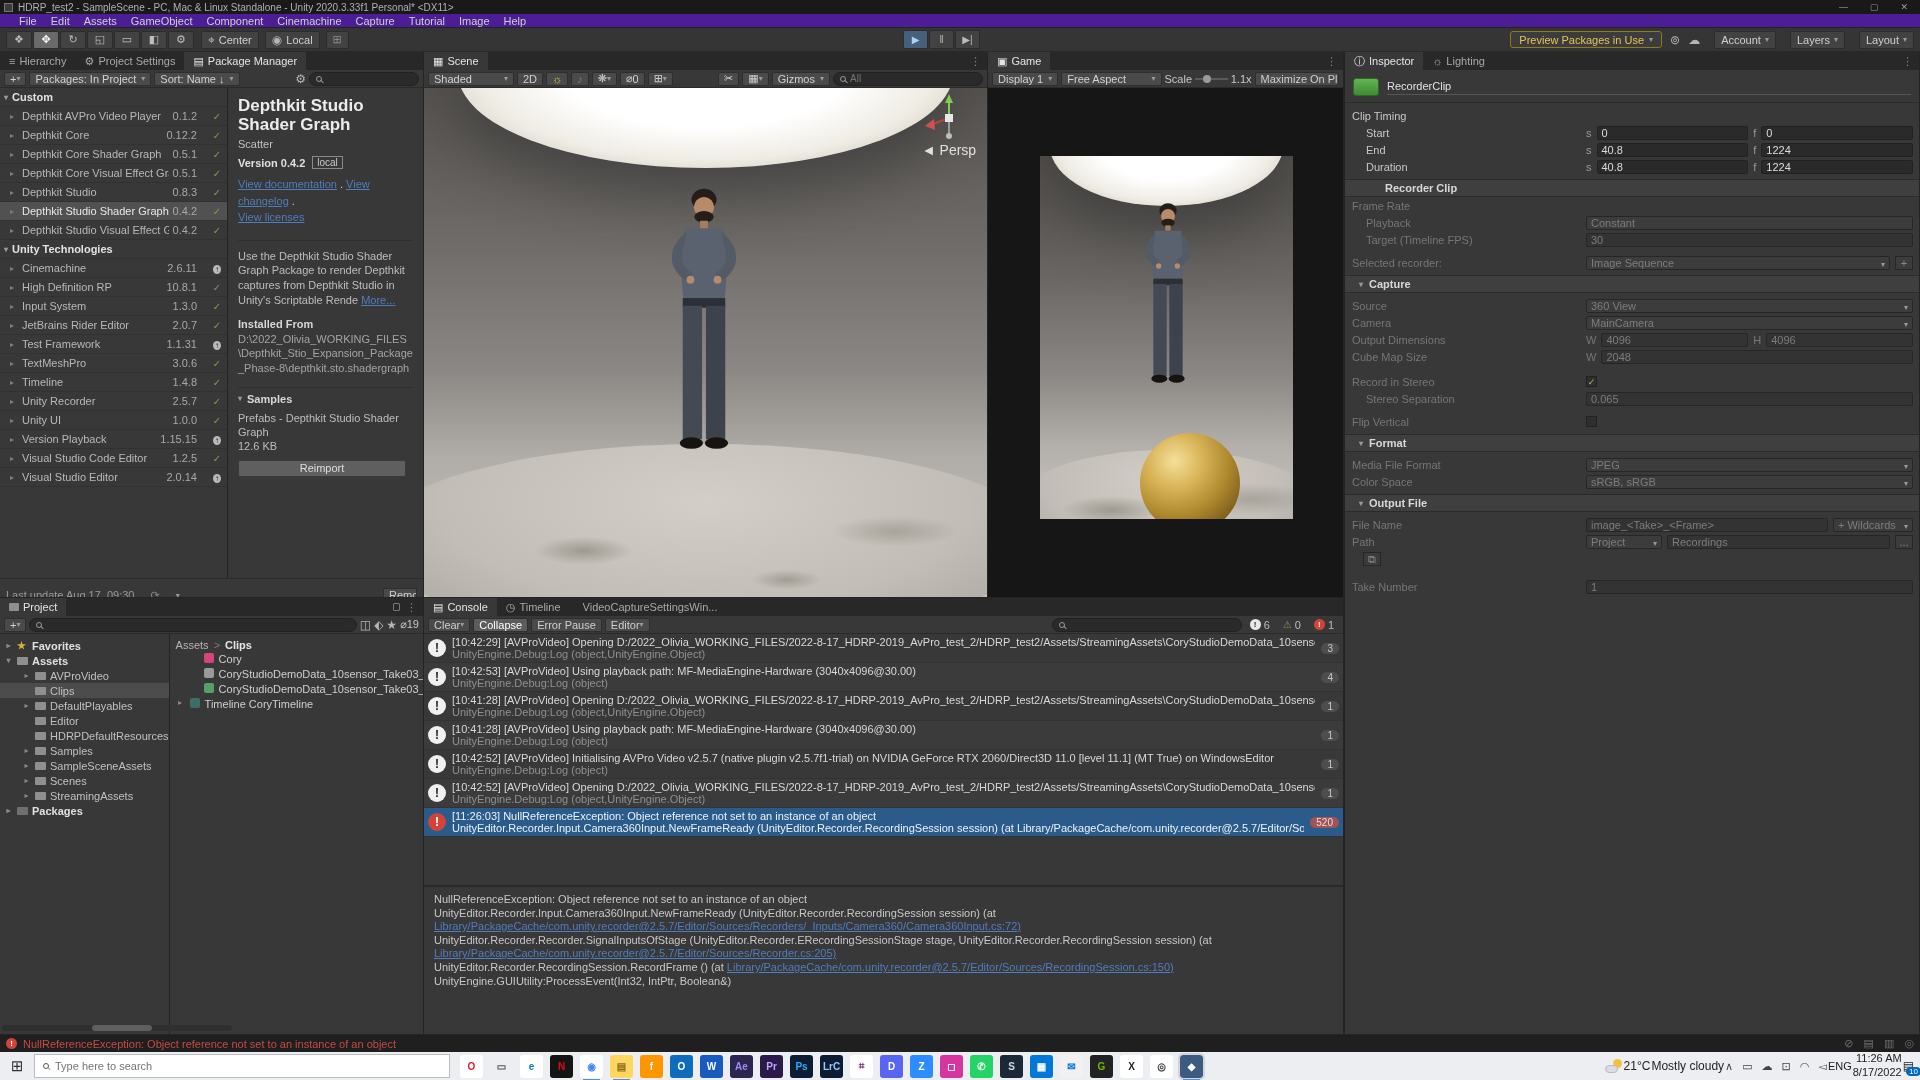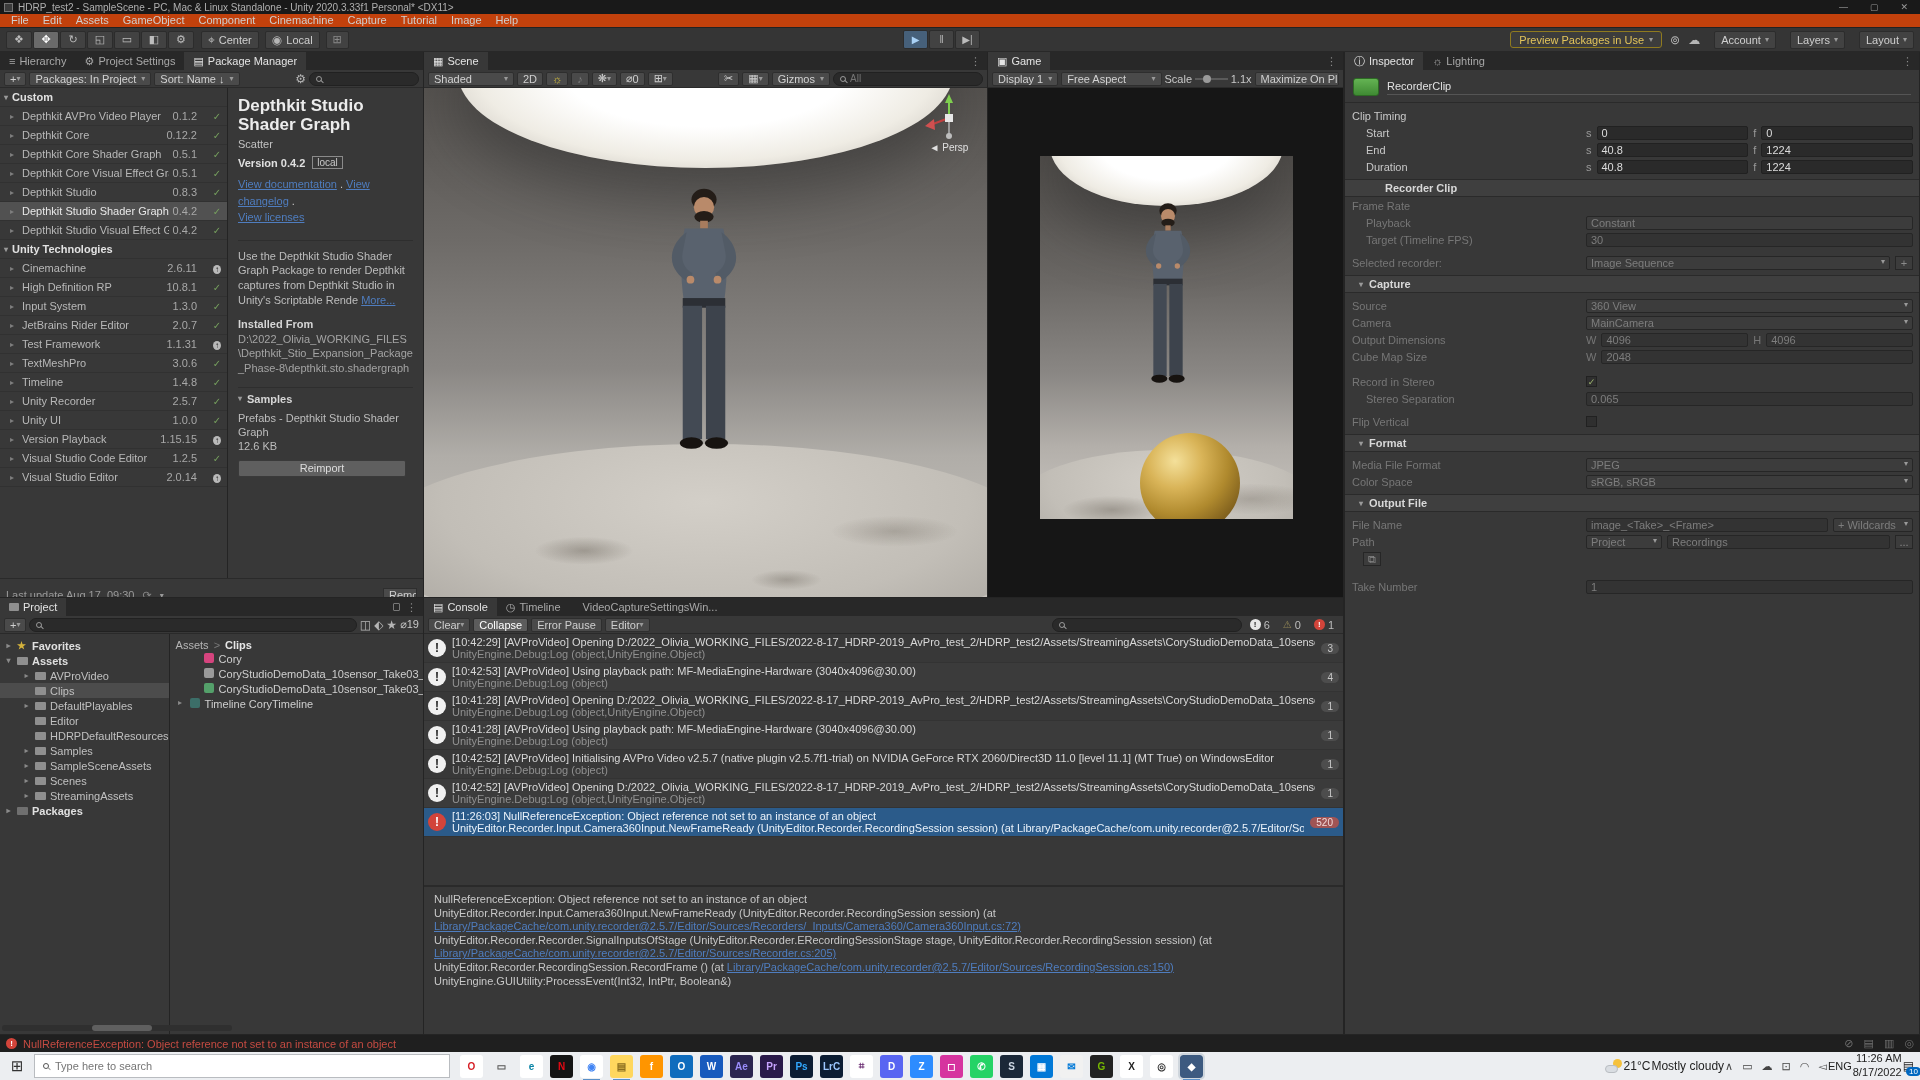--- a/index.html
+++ b/index.html
@@ -4,21 +4,21 @@
 <style>
   * { margin:0; padding:0; box-sizing:border-box; }
   html,body { width:1920px; height:1080px; overflow:hidden; background:#383838;
     font-family:"Liberation Sans", sans-serif; font-size:11px; color:#c8c8c8; }
   .abs { position:absolute; }
 
   
   #titlebar { left:0; top:0; width:1920px; height:14px; background:#191919; display:flex; align-items:center; padding:0 4px; color:#b0b0b0; font-size:10px; }
   .unity-app-icon { width:9px; height:9px; background:#3c3c3c; border:1px solid #777; margin-right:5px; }
   #win-controls { margin-left:auto; display:flex; gap:22px; padding-right:8px; color:#999; font-size:9px; }
-  #menubar { left:0; top:14px; width:1920px; height:14px; background:#c2410c; display:flex; align-items:flex-start; padding-left:4px; border-bottom:1px solid #222; }
+  #menubar { left:0; top:14px; width:1920px; height:14px; background:#4c1d95; display:flex; align-items:center; padding-left:12px; border-bottom:1px solid #222; }
   .menu-item { padding:0 7px; color:#cfcfcf; }
   #toolbar { left:0; top:28px; width:1920px; height:24px; background:#353535; border-bottom:1px solid #282828; display:flex; align-items:center; padding:0 6px; }
   .tool-btn { width:26px; height:18px; background:#424242; border:1px solid #2c2c2c; display:flex; align-items:center; justify-content:center; color:#bdbdbd; font-size:11px; margin-right:1px; border-radius:2px; }
   .tool-btn.active { background:#6a6a6a; color:#fff; }
   .pill-btn { height:18px; background:#424242; border:1px solid #2c2c2c; border-radius:2px; display:flex; align-items:center; padding:0 6px; gap:4px; margin-left:6px; color:#cfcfcf; }
   #play-controls { position:absolute; left:903px; top:2px; display:flex; gap:1px; }
   .play-btn { width:25px; height:19px; background:#424242; border:1px solid #2c2c2c; display:flex; align-items:center; justify-content:center; color:#bbb; border-radius:2px; font-size:10px; }
   .play-btn.active { background:#46607a; color:#a9d1f5; }
   #toolbar-right { margin-left:auto; display:flex; align-items:center; gap:8px; }
   #preview-pill { border:1px solid #8f7a1f; color:#e3c45b; background:#3c3c3c; height:17px; border-radius:3px; display:flex; align-items:center; padding:0 8px; gap:5px; }
@@ -60,38 +60,38 @@
   .pm-version-row b { color:#e0e0e0; }
   .local-tag { border:1px solid #8a8a8a; color:#c9c9c9; padding:0 4px; font-size:10px; }
   .pm-links { margin-top:7px; line-height:1.5; }
   .link { color:#4f7dbf; text-decoration:underline; }
   .pm-desc { margin-top:14px; color:#bdbdbd; line-height:1.35; border-top:1px solid #2e2e2e; padding-top:8px; }
   .pm-installed-label { margin-top:10px; font-weight:bold; color:#d6d6d6; }
   .pm-path { margin-top:2px; color:#a4a4a4; word-break:break-all; line-height:1.3; }
   .pm-samples-h { margin-top:12px; border-top:1px solid #2e2e2e; padding-top:5px; font-weight:bold; color:#d6d6d6; display:flex; gap:5px; align-items:center; }
   .pm-sample { margin-top:6px; color:#bdbdbd; line-height:1.3; }
   .reimport-btn { margin-top:6px; width:96%; height:17px; background:#5f5f5f; border:1px solid #3a3a3a; border-radius:2px; color:#ddd; display:flex; align-items:center; justify-content:center; }
-  #pm-footer { height:20px; border-top:1px solid #2a2a2a; display:flex; align-items:center; gap:8px; padding:16px 6px; color:#9a9a9a; }
+  #pm-footer { height:20px; border-top:1px solid #2a2a2a; display:flex; align-items:center; gap:16px; padding:16px 6px; color:#9a9a9a; }
   #pm-remove { margin-left:auto; width:34px; overflow:hidden; white-space:nowrap; background:#4a4a4a; border:1px solid #2e2e2e; height:15px; display:flex; align-items:center; padding:0 5px; color:#cfcfcf; }
 
   
   #scene { left:424px; top:52px; width:564px; height:546px; }
   #scene-viewport { position:relative; width:100%; height:510px; overflow:hidden;
     background:linear-gradient(180deg,#55524f 0%,#6e6b68 30%,#8a8784 55%,#b0ada8 72%,#c7c3bd 100%); }
   .skylight { position:absolute; left:6%; width:88%; top:-110px; height:190px; border-radius:50%;
     background:radial-gradient(#ffffff 40%, #efece4 65%, #d8d4cc 78%, rgba(90,88,85,0) 80%);
     box-shadow:0 30px 60px rgba(40,40,40,.45); }
   .floor { position:absolute; left:-10%; width:120%; bottom:-40px; height:38%; border-radius:50%;
     background:radial-gradient(ellipse at 50% 30%, #d3cfc8 0%, #c2beb7 55%, #a29e98 100%); }
   .floor::after { content:""; position:absolute; inset:0; border-radius:50%;
     background:radial-gradient(ellipse 70px 20px at 32% 55%, rgba(80,72,62,.35), transparent 70%),
                radial-gradient(ellipse 50px 14px at 62% 70%, rgba(80,72,62,.3), transparent 70%),
                radial-gradient(ellipse 90px 22px at 78% 45%, rgba(80,72,62,.25), transparent 70%); }
   .gizmo { position:absolute; right:10px; top:4px; width:56px; text-align:center; color:#ddd; }
-  .gizmo-label { margin-top:-2px; font-size:10px; color:#e0e0e0; }
+  .gizmo-label { margin-top:-2px; font-size:14px; color:#e0e0e0; }
   #game { left:988px; top:52px; width:356px; height:546px; }
   #game-viewport { position:relative; width:100%; height:510px; background:#161616; overflow:hidden; }
   #game-render { position:absolute; left:52px; top:68px; width:253px; height:363px; overflow:hidden;
     background:linear-gradient(180deg,#504d4a 0%,#6b6865 35%,#8a8784 60%,#b3afaa 80%,#c9c5bf 100%); }
   .gold-ball { position:absolute; left:100px; bottom:-14px; width:100px; height:100px; border-radius:50%;
     background:radial-gradient(circle at 35% 28%, #f4e09a 0%, #d9b458 28%, #b08a2e 55%, #77581a 82%, #55400f 100%); }
 
   
   #inspector { left:1344px; top:52px; width:576px; height:983px; border-left:1px solid #242424; }
   #insp-header { display:flex; align-items:center; gap:8px; padding:8px 8px 6px 8px; border-bottom:1px solid #2a2a2a; }
@@ -101,21 +101,21 @@
   .ilabel { width:234px; flex:none; color:#c8c8c8; white-space:nowrap; overflow:hidden; }
   .ilabel.ind { padding-left:14px; }
   .ival { flex:1; display:flex; align-items:center; gap:5px; }
   .ifield { background:#2a2a2a; border:1px solid #212121; border-radius:2px; height:14px; flex:1; display:flex; align-items:center; padding:0 4px; color:#dcdcdc; }
   .unit { color:#9a9a9a; }
   .isection { height:18px; background:#3f3f3f; border-top:1px solid #2a2a2a; border-bottom:1px solid #2a2a2a; display:flex; align-items:center; gap:6px; font-weight:bold; color:#d8d8d8; padding-left:14px; margin-top:4px; }
   .isection.main { padding-left:40px; }
   .foldout { color:#9a9a9a; font-size:8px; }
   .disabled .ilabel, .disabled .unit { color:#767676; }
   .disabled .ifield { background:#333333; border-color:#262626; color:#7d7d7d; }
-  .ddfield { background:#3c3c3c; border:1px solid #262626; border-radius:2px; height:14px; flex:1; display:flex; align-items:flex-start; padding:0 4px; color:#7d7d7d; justify-content:space-between; }
+  .ddfield { background:#3c3c3c; border:1px solid #262626; border-radius:2px; height:14px; flex:1; display:flex; align-items:flex-end; padding:0 4px; color:#7d7d7d; justify-content:space-between; }
   .checkbox { width:11px; height:11px; background:#2f2f2f; border:1px solid #212121; display:flex; align-items:center; justify-content:center; color:#9fb770; font-size:9px; }
   .path-detail { text-align:right; color:#6f6f6f; word-break:break-all; line-height:1.35; width:300px; margin-left:auto; }
   .sq-btn { width:18px; height:14px; background:#3c3c3c; border:1px solid #262626; color:#8a8a8a; display:flex; align-items:center; justify-content:center; flex:none; }
 
   
   #project { left:0; top:598px; width:424px; height:437px; }
   #proj-body { display:flex; height:401px; }
   #proj-tree { width:238px; border-right:1px solid #242424; position:relative; padding-top:4px; }
   .tree-row { height:15px; display:flex; align-items:center; gap:4px; color:#c0c0c0; white-space:nowrap; }
   .tree-row.selected { background:#4c4c4c; }

